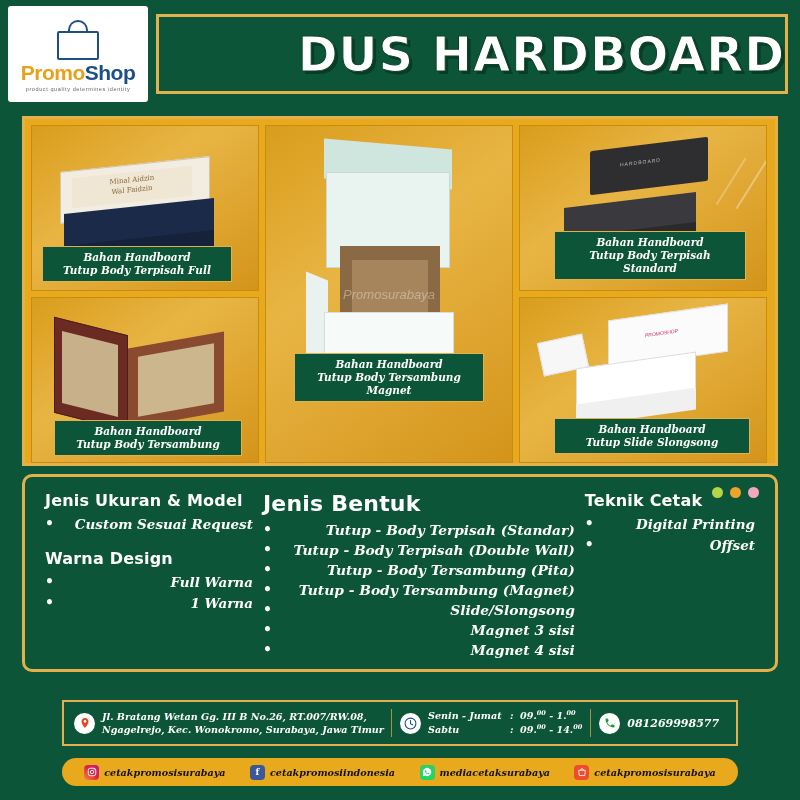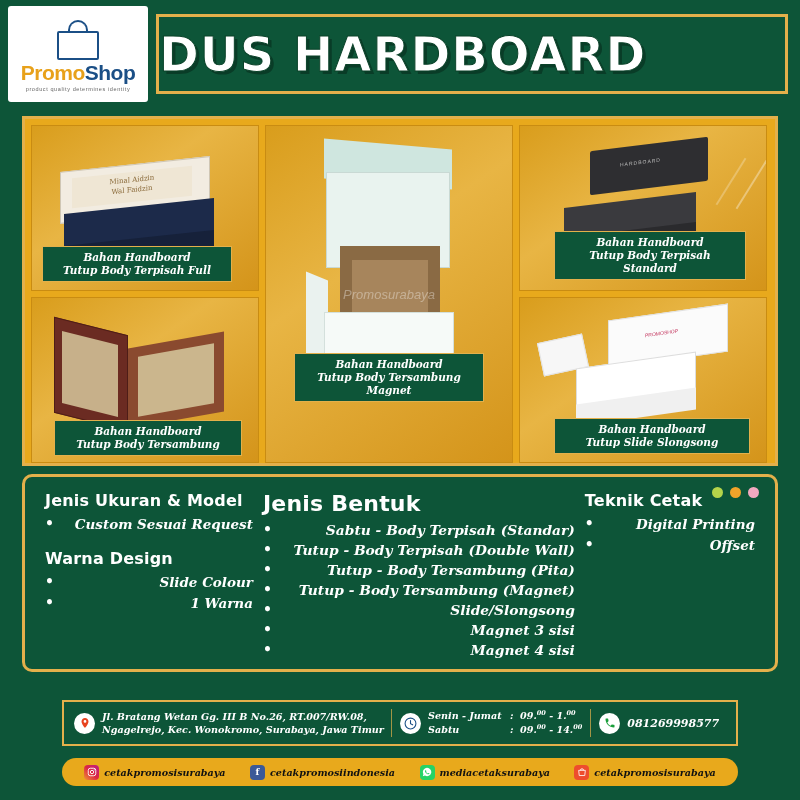--- a/index.html
+++ b/index.html
@@ -68,21 +68,21 @@
     letter-spacing: 0.6px;
     margin-top: 3px;
     text-transform: lowercase;
   }
   .title-banner {
     position: absolute;
     left: 156px; top: 14px;
     width: 632px; height: 80px;
     background: #0d5538;
     border: 3px solid #e3b04b;
-    display: flex; align-items: center; justify-content: flex-start;
+    display: flex; align-items: center; justify-content: flex-end;
   }
   .title-banner h1 {
     font-family: "DejaVu Sans", sans-serif;
     font-weight: bold;
     font-size: 48px;
     color: #ffffff;
     letter-spacing: 1px;
     text-shadow: 3px 3px 0 #093c27;
     -webkit-text-stroke: 1px #0a4229;
   }
@@ -515,29 +515,29 @@
       <div class="dot" style="background:#f2a9c0"></div>
     </div>
 
     <div class="col col-a">
       <h3>Jenis Ukuran &amp; Model</h3>
       <ul>
         <li>Custom Sesuai Request</li>
       </ul>
       <h3 class="sub">Warna Design</h3>
       <ul>
-        <li>Slide Colour</li>
+        <li>Full Warna</li>
         <li>1 Warna</li>
       </ul>
     </div>
 
     <div class="col col-b">
       <h3>Jenis Bentuk</h3>
       <ul>
-        <li>Sabtu - Body Terpisah (Standar)</li>
+        <li>Tutup - Body Terpisah (Standar)</li>
         <li>Tutup - Body Terpisah (Double Wall)</li>
         <li>Tutup - Body Tersambung (Pita)</li>
         <li>Tutup - Body Tersambung (Magnet)</li>
         <li>Slide/Slongsong</li>
         <li>Magnet 3 sisi</li>
         <li>Magnet 4 sisi</li>
       </ul>
     </div>
 
     <div class="col col-c">

